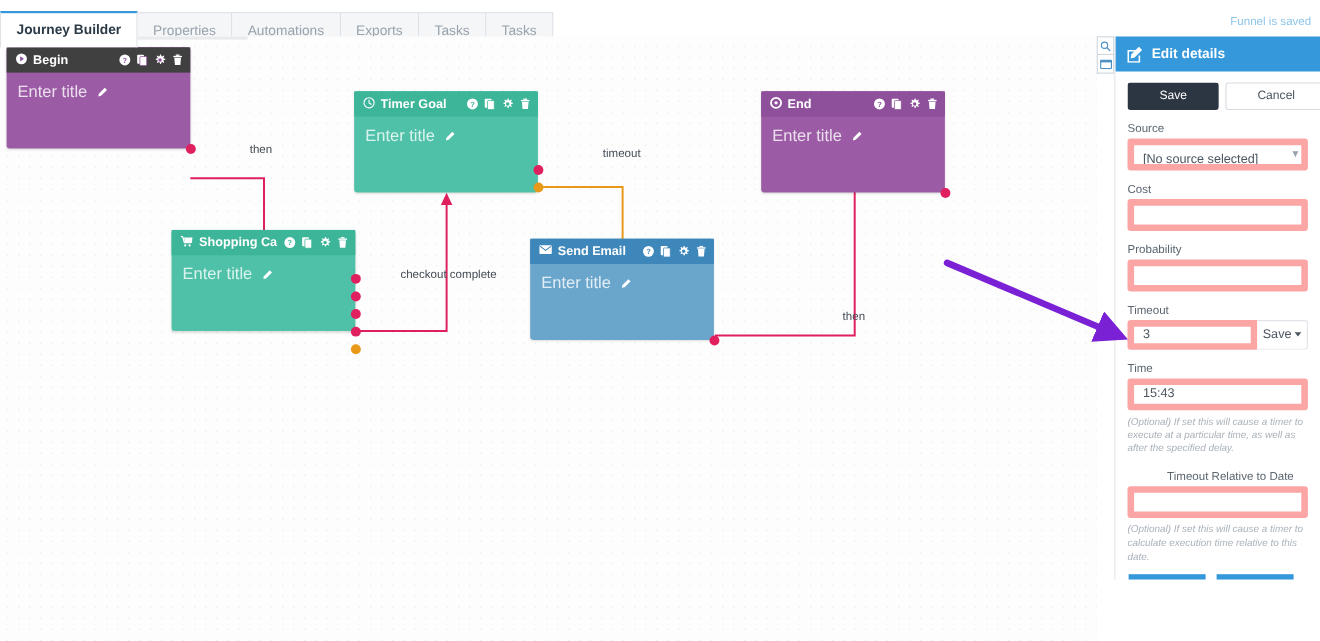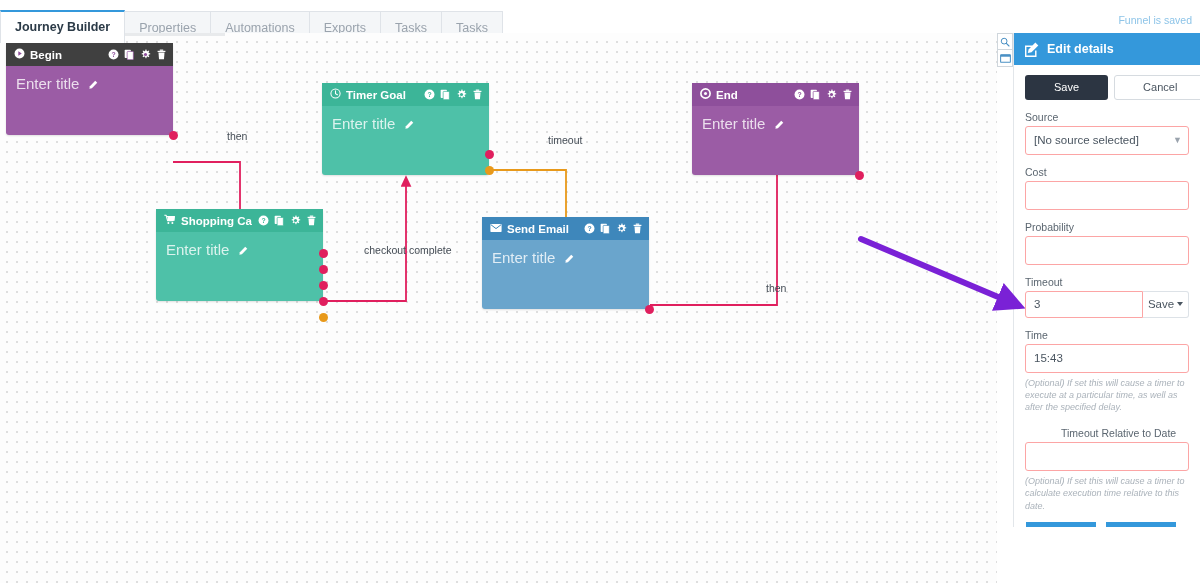--- a/index.html
+++ b/index.html
@@ -181,21 +181,21 @@
   .field-label {
     font-size: 10.5px;
     color: #5b6670;
     margin-bottom: 3px;
     margin-top: 11px;
   }
   .field-label:first-child { margin-top: 0; }
   .input {
     width: 100%;
     height: 27px;
-    border: 1px solid #fca5a5;
+    border: 6px solid #fca5a5;
     border-radius: 3px;
     background: #ffffff;
     font-size: 11.5px;
     color: #4a5560;
     padding: 0 8px;
     line-height: 25px;
     font-family: "Liberation Sans", sans-serif;
   }
   select.input { appearance: none; -webkit-appearance: none; padding-right: 20px; }
   .select-wrap { position: relative; }

